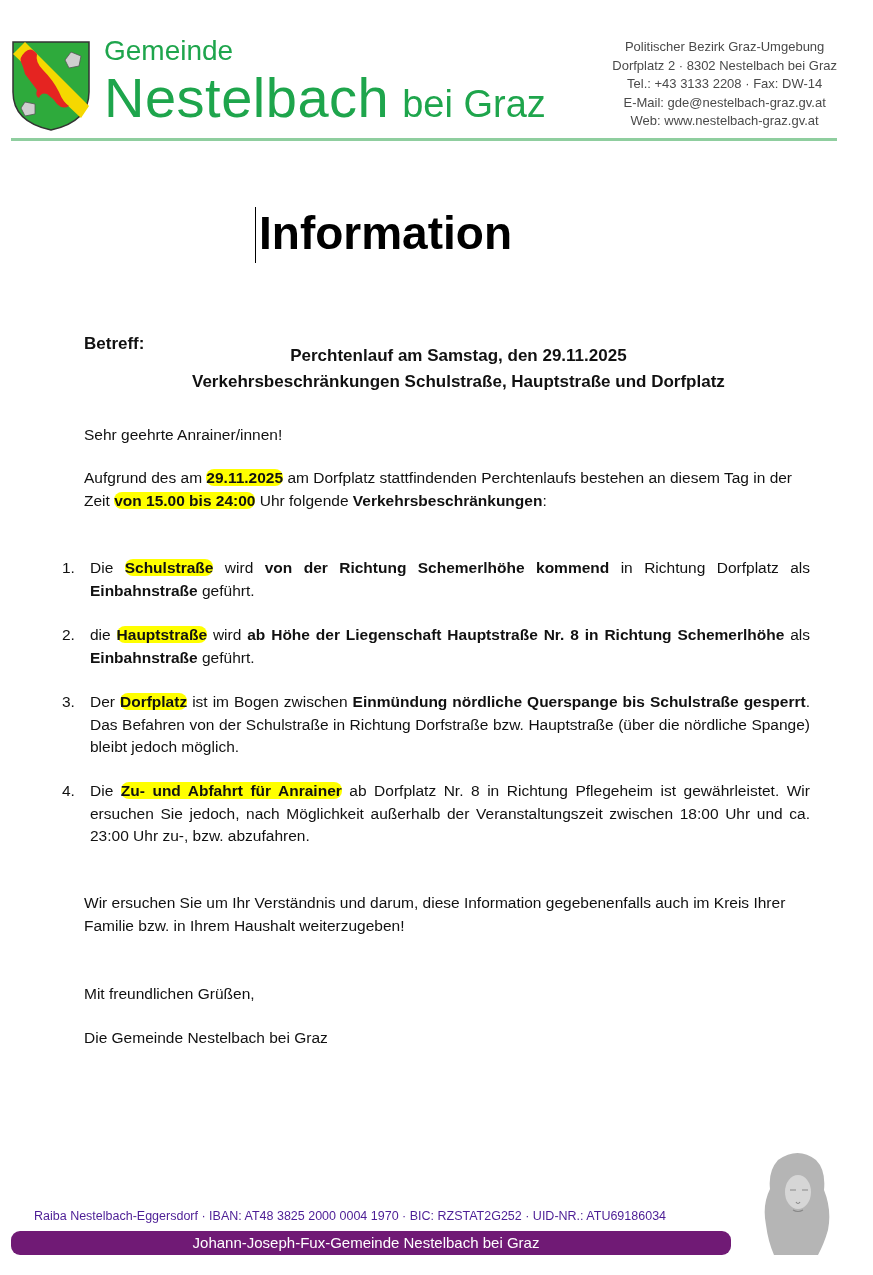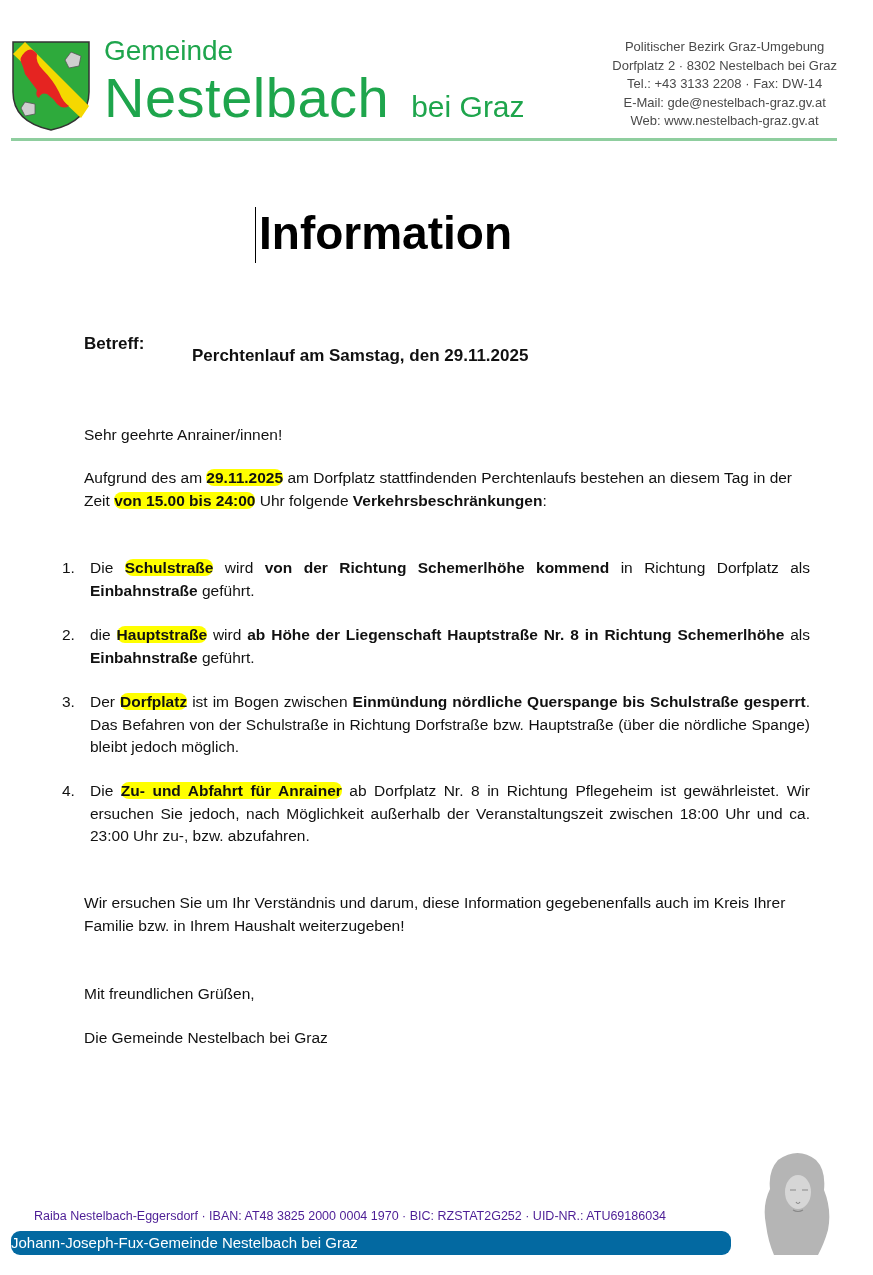--- a/index.html
+++ b/index.html
@@ -4,21 +4,21 @@
 <style>
   html, body { margin: 0; padding: 0; background: #ffffff; }
   body { width: 873px; height: 1275px; position: relative; overflow: hidden;
          font-family: "Liberation Sans", "DejaVu Sans", sans-serif; color: #111; }
 
   .header { position: absolute; left: 0; top: 0; width: 873px; height: 150px; }
   .crest { position: absolute; left: 11px; top: 40px; width: 80px; height: 92px; }
   .brand { position: absolute; left: 104px; top: 34px; color: #1ea54c; }
   .brand .small { font-size: 28px; line-height: 34px; display: block; }
   .brand .big { font-size: 56px; line-height: 60px; display: inline-block; letter-spacing: 0.5px; }
-  .brand .bei { font-size: 30px; margin-left: 22px; }
+  .brand .bei { font-size: 38px; margin-left: 13px; }
   .contact { position: absolute; right: 36px; top: 38px; text-align: center;
              font-size: 13px; line-height: 18.5px; color: #4a4a4a; }
   .hrule { position: absolute; left: 11px; top: 138px; width: 826px; height: 3px; background: #8fce9f; }
 
   .title { position: absolute; left: 0; width: 767px; top: 206px; text-align: center;
            font-size: 46px; font-weight: bold; color: #000; }
   .title .caret { display: inline-block; width: 1px; height: 56px; background: #000;
                   vertical-align: -14px; margin-right: 3px; }
 
   .subject { position: absolute; left: 84px; top: 331px; font-weight: bold; font-size: 17px; line-height: 26px; }
@@ -29,22 +29,22 @@
   .hl { background: #ffff00; font-weight: bold; border-radius: 8px; }
   .u { }
   .b { font-weight: bold; }
 
   .list { position: absolute; left: 62px; width: 748px; font-size: 15.5px; line-height: 22.5px; }
   .list .item { position: absolute; left: 0; width: 748px; }
   .list .num { position: absolute; left: 0; top: 0; width: 24px; }
   .list .txt { margin-left: 28px; text-align: justify; }
 
   .footer-bank { position: absolute; left: 34px; top: 1209px; font-size: 12.5px; color: #4c1d95; white-space: nowrap; }
-  .footer-bar { position: absolute; left: 11px; top: 1231px; width: 720px; height: 24px; background: #0369a1;
-                border-radius: 9px; color: #fff; font-size: 15px; line-height: 24px; text-align: left;
+  .footer-bar { position: absolute; left: 11px; top: 1231px; width: 720px; height: 24px; background: #701a75;
+                border-radius: 9px; color: #fff; font-size: 15px; line-height: 24px; text-align: center;
                 box-sizing: border-box; padding-right: 10px; }
   .portrait { position: absolute; left: 758px; top: 1150px; width: 80px; height: 105px; }
 </style>
 </head>
 <body>
 
 <div class="header">
   <svg class="crest" viewBox="0 0 80 92">
     <path d="M2 2 H78 V52 Q78 82 40 90 Q2 82 2 52 Z" fill="#2eaa3c" stroke="#333" stroke-width="1.5"></path>
     <path d="M2 14 L14 2 L78 66 L70 78 Z" fill="#f5d800"></path>
@@ -65,20 +65,21 @@
   </div>
   <div class="hrule"></div>
 </div>
 
 <div class="title"><span class="caret"></span><span>Information</span></div>
 
 <div class="subject">
   <div class="label">Betreff:</div>
   <div class="lines">
     <div>Perchtenlauf am Samstag, den 29.11.2025</div>
+    <div>Verkehrsbeschränkungen Schulstraße, Hauptstraße und Dorfplatz</div>
   </div>
 </div>
 
 <div class="para" style="top:424px">Sehr geehrte Anrainer/innen!</div>
 
 <div class="para" style="top:467px"><span>Aufgrund des am </span><span class="hl">29.11.2025</span><span> am Dorfplatz stattfindenden Perchtenlaufs bestehen an diesem Tag in der Zeit </span><span class="hl">von 15.00 bis 24:00</span><span> Uhr folgende </span><span class="b u">Verkehrsbeschränkungen</span><span>:</span></div>
 
 <div class="list">
   <div class="item" style="top:557px">
     <span class="num">1.</span>

